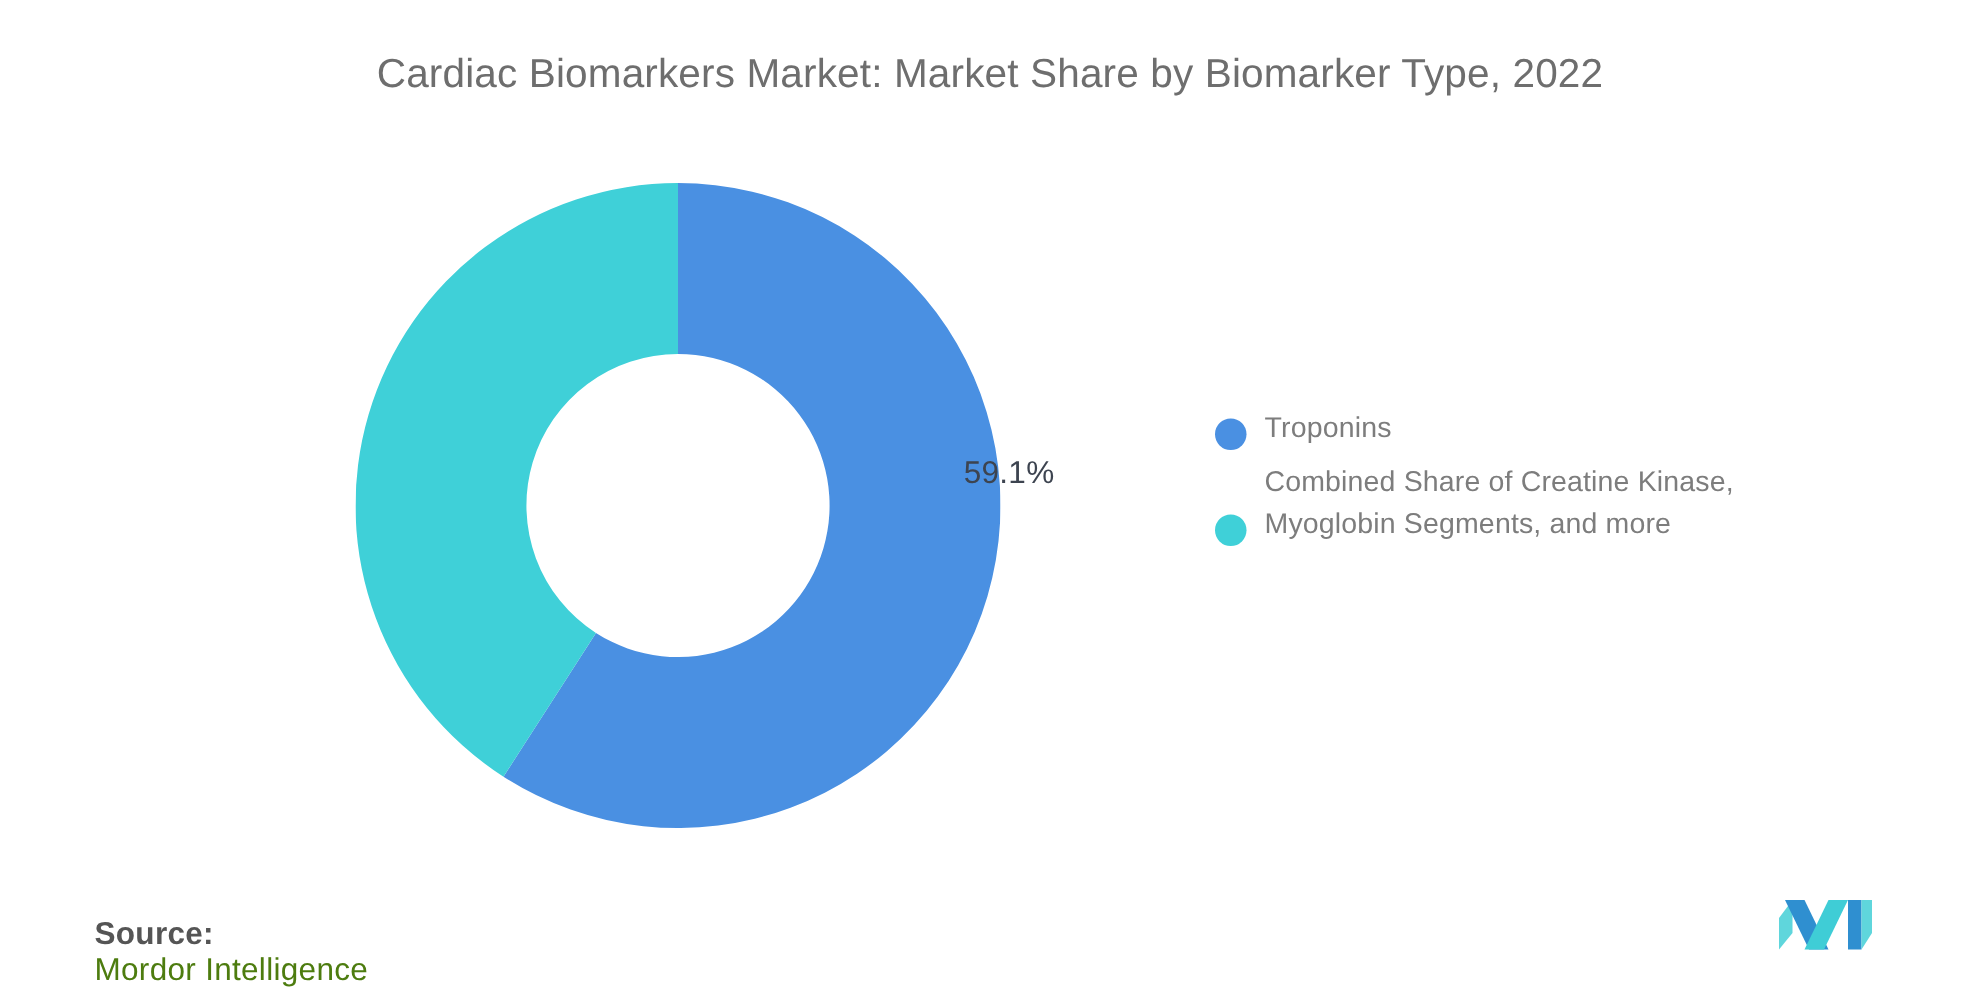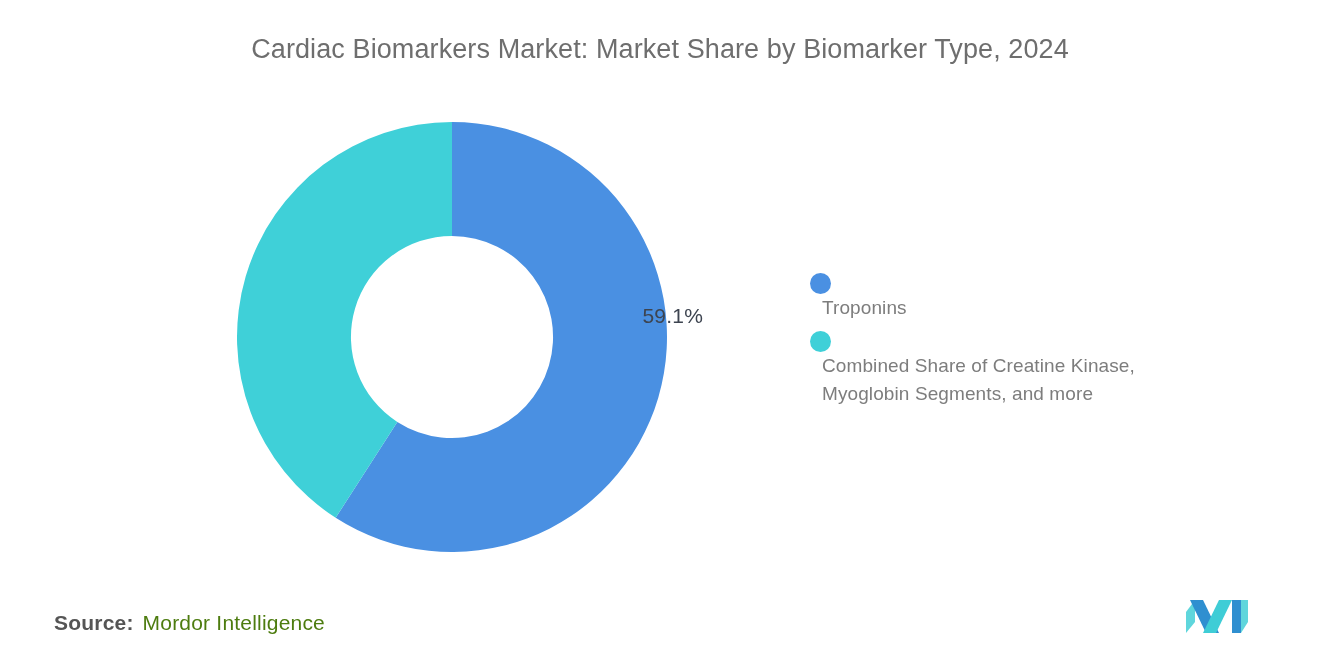--- a/index.html
+++ b/index.html
@@ -61,23 +61,22 @@
 
   
   #legend {
     position: absolute;
     left: 810px;
     top: 272px;
     width: 450px;
   }
   .legend-row {
     display: flex;
-    align-items: flex-start;
+    align-items: flex-end;
     margin-bottom: 8px;
-    flex-direction: column;
   }
   .legend-bullet {
     flex: 0 0 auto;
     width: 21px;
     height: 21px;
     border-radius: 50%;
     margin-top: 1px;
   }
   .legend-label {
     margin-left: 12px;
@@ -89,20 +88,21 @@
   }
 
   
   #source-line {
     position: absolute;
     left: 54px;
     top: 611px;
     display: flex;
     align-items: baseline;
     white-space: nowrap;
+    flex-direction: column;
   }
   #source-label {
     font-size: 21px;
     font-weight: 700;
     color: #555555;
     letter-spacing: 0.2px;
   }
   #source-value {
     font-size: 21px;
     font-weight: 400;
@@ -119,21 +119,21 @@
     width: 62px;
     height: 34px;
   }
   #brand-logo svg { display: block; }
 </style>
 </head>
 <body>
 
 <div id="canvas">
 
-  <div id="chart-title">Cardiac Biomarkers Market: Market Share by Biomarker Type, 2024</div>
+  <div id="chart-title">Cardiac Biomarkers Market: Market Share by Biomarker Type, 2022</div>
 
   <div id="donut-wrap">
     <svg id="donut-svg" viewBox="0 0 430 430">
       <g id="donut-slices">
           <path d="M 215 0 A 215 215 0 1 1 98.6589307927217 395.80308519410636 L 160.3196974725792 299.97745004123 A 101.05 101.05 0 1 0 215 113.95 Z" fill="#4a90e2"></path>
           <path d="M 98.6589307927217 395.80308519410636 A 215 215 0 0 1 214.99999999999997 0 L 214.99999999999997 113.95 A 101.05 101.05 0 0 0 160.3196974725792 299.97745004123 Z" fill="#3fd0d8"></path>
         </g>
     </svg>
     <div id="slice-label-troponins">59.1%</div>
   </div>

